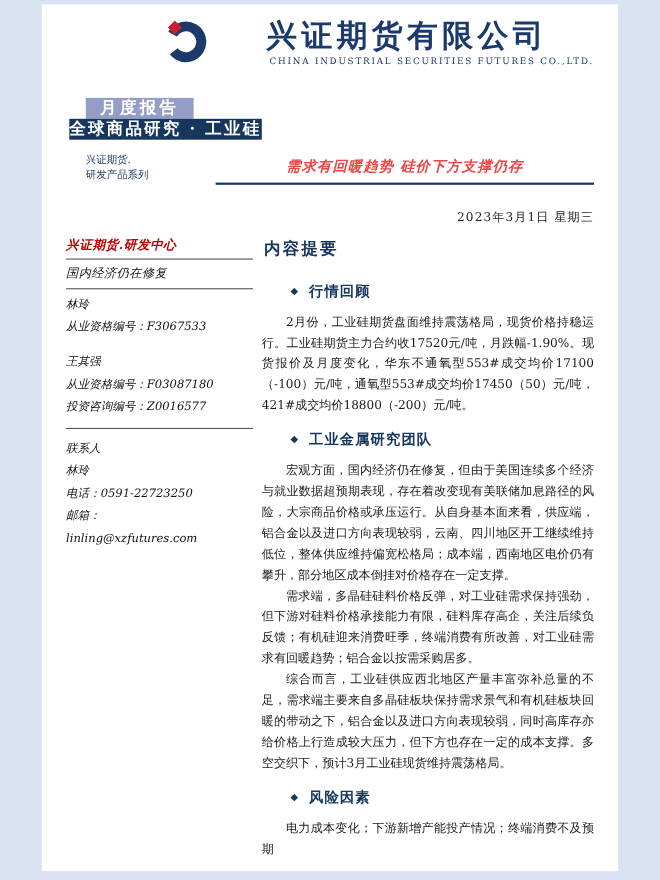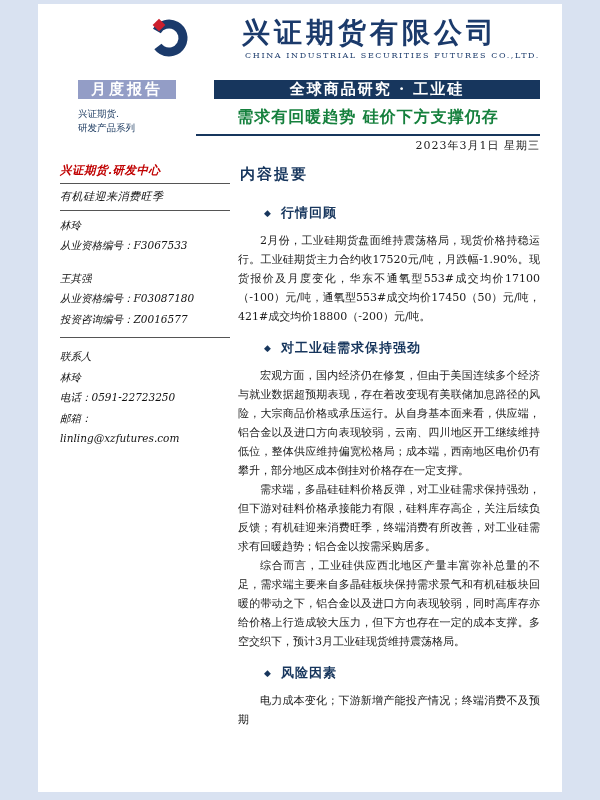--- a/index.html
+++ b/index.html
@@ -16,35 +16,35 @@
     background:#ffffff;
     padding:10px 22px 0 22px;
   }
   
   .logo-row { display:flex; justify-content:flex-end; align-items:center; height:50px; }
   .logo-icon { margin-right:8px; flex:0 0 auto; }
   .logo-text { text-align:center; }
   .company-cn { font-size:28px; font-weight:bold; color:#1b3a6b; letter-spacing:4px; line-height:1.1; white-space:nowrap; }
   .company-en { font-size:8px; color:#1b3a6b; letter-spacing:1.6px; margin-top:2px; white-space:nowrap;margin-left:45px; }
   
-  .band-row { display:flex; align-items:flex-end; height:26px; margin-top:9px; }
+  .band-row { display:flex; align-items:flex-start; height:26px; margin-top:25px;flex-direction:column; }
   .report-type { width:98px; margin-left:18px; background:#939dc6; color:#fff;
     font-size:15px; font-weight:bold; letter-spacing:3px;
     display:flex; align-items:center; justify-content:center; }
   .navy-stub { width:12px; margin-left:23px; background:#17365d; }
   .category { flex:1; margin-left:3px; background:#17365d; color:#ffffff;
     font-size:15px; font-weight:bold; letter-spacing:2px;
     display:flex; align-items:center; justify-content:center; }
   
-  .title-row { display:flex; margin-top:8px; }
+  .title-row { display:flex; margin-top:24px; }
   .series { width:136px; padding-left:18px; font-size:9.5px; color:#17365d; line-height:1.5; }
   .title-wrap { flex:1; border-bottom:2px solid #17365d; padding-bottom:6px;
     display:flex; align-items:flex-end; justify-content:center; }
-  .main-title { font-size:16px; font-weight:bold; color:#15803d; letter-spacing:1px; white-space:nowrap; }
-  .date-row { text-align:right; font-size:11px; color:#222; margin-top:2px; letter-spacing:1px; }
+  .main-title { font-size:13px; font-weight:bold; color:#ef4444; letter-spacing:1px; white-space:nowrap;font-style:italic; }
+  .date-row { text-align:right; font-size:11px; color:#222; margin-top:22px; letter-spacing:1px; }
   
   .columns { display:flex; margin-top:8px; }
   .sidebar { width:170px; flex:0 0 auto; font-style:italic; font-size:10.5px; color:#111; }
   .sb-center { color:#c00000; font-size:11.5px; font-weight:bold; padding:2px 0 5px 0; letter-spacing:0.5px; }
   .sb-rule { border-top:1px solid #555; }
   .sb-team { padding:5px 0 6px 0; font-size:11px; letter-spacing:0.5px; }
   .sb-block { padding:4px 0 8px 0; line-height:1.95; }
   .sb-name { }
   .sb-contact { padding-top:8px; line-height:1.95; }
   .content { flex:1; margin-left:8px; color:#1a1a1a; }
@@ -88,21 +88,21 @@
       <div class="main-title">需求有回暖趋势 硅价下方支撑仍存</div>
     </div>
   </div>
   <div class="date-row">2023年3月1日 星期三</div>
 
   <div class="columns">
 
     <aside class="sidebar">
       <div class="sb-center">兴证期货.研发中心</div>
       <div class="sb-rule"></div>
-      <div class="sb-team">有机硅迎来消费旺季</div>
+      <div class="sb-team">国内经济仍在修复</div>
       <div class="sb-rule"></div>
 
       <div class="sb-block">
         <div class="sb-name">林玲</div>
         <div>从业资格编号：F3067533</div>
       </div>
 
       <div class="sb-block">
         <div class="sb-name">王其强</div>
         <div>从业资格编号：F03087180</div>
@@ -127,21 +127,21 @@
         <div class="sec-head">
           <span class="diamond">◆</span>
           <span>行情回顾</span>
         </div>
         <p>2月份，工业硅期货盘面维持震荡格局，现货价格持稳运行。工业硅期货主力合约收17520元/吨，月跌幅-1.90%。现货报价及月度变化，华东不通氧型553#成交均价17100（-100）元/吨，通氧型553#成交均价17450（50）元/吨，421#成交均价18800（-200）元/吨。</p>
       </section>
 
       <section>
         <div class="sec-head">
           <span class="diamond">◆</span>
-          <span>对工业硅需求保持强劲</span>
+          <span>工业金属研究团队</span>
         </div>
         <p>宏观方面，国内经济仍在修复，但由于美国连续多个经济与就业数据超预期表现，存在着改变现有美联储加息路径的风险，大宗商品价格或承压运行。从自身基本面来看，供应端，铝合金以及进口方向表现较弱，云南、四川地区开工继续维持低位，整体供应维持偏宽松格局；成本端，西南地区电价仍有攀升，部分地区成本倒挂对价格存在一定支撑。</p>
         <p>需求端，多晶硅硅料价格反弹，对工业硅需求保持强劲，但下游对硅料价格承接能力有限，硅料库存高企，关注后续负反馈；有机硅迎来消费旺季，终端消费有所改善，对工业硅需求有回暖趋势；铝合金以按需采购居多。</p>
         <p>综合而言，工业硅供应西北地区产量丰富弥补总量的不足，需求端主要来自多晶硅板块保持需求景气和有机硅板块回暖的带动之下，铝合金以及进口方向表现较弱，同时高库存亦给价格上行造成较大压力，但下方也存在一定的成本支撑。多空交织下，预计3月工业硅现货维持震荡格局。</p>
       </section>
 
       <section>
         <div class="sec-head">
           <span class="diamond">◆</span>
           <span>风险因素</span>

